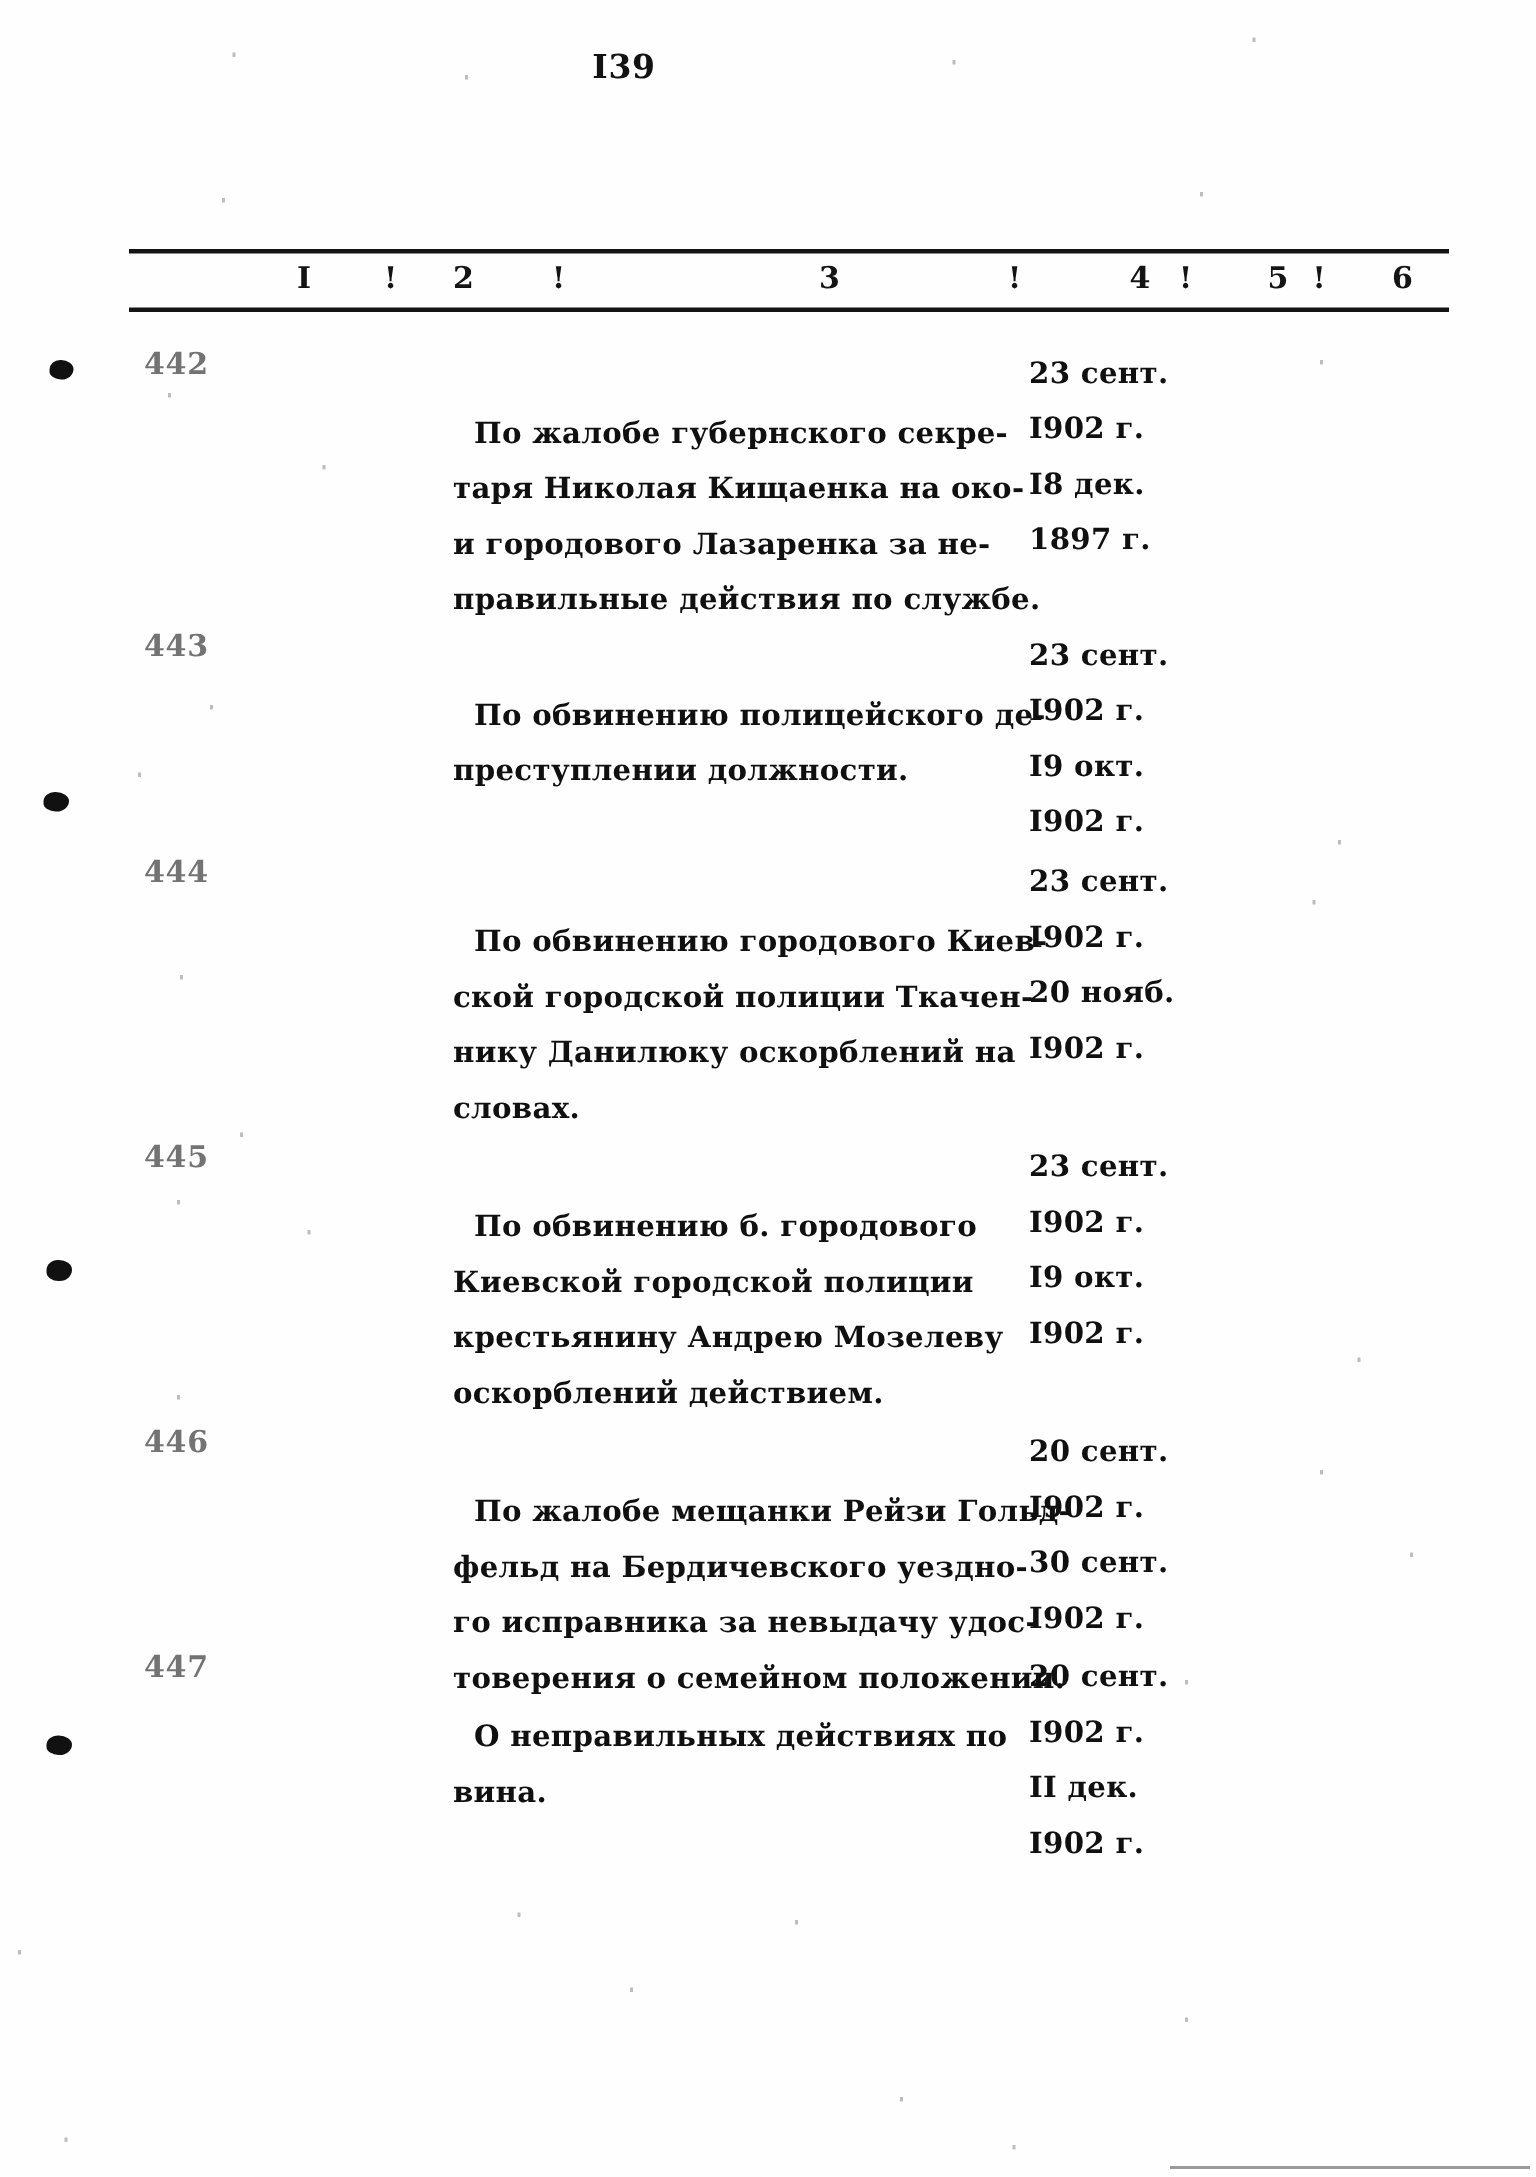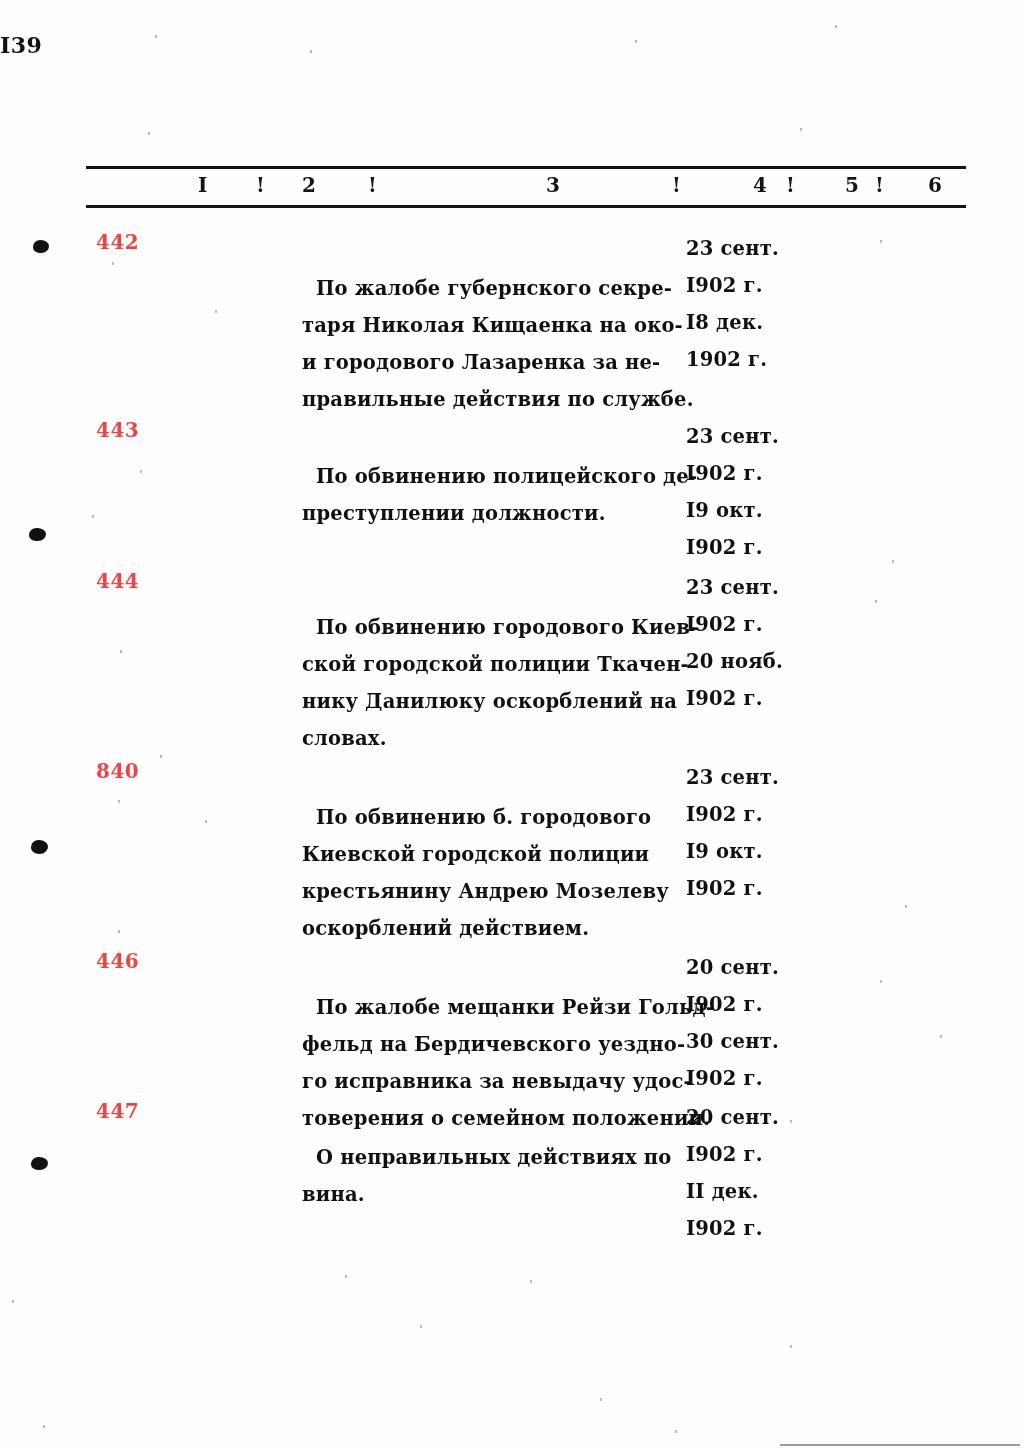--- a/index.html
+++ b/index.html
@@ -17,20 +17,21 @@
     background: #fefefe;
     overflow: hidden;
   }
 
   
   #page-number {
     position: absolute;
     top: 32px;
     left: 0;
     width: 832px;
+    text-align: center;
     font-family: "DejaVu Serif", serif;
     font-weight: bold;
     font-size: 22px;
     letter-spacing: 0.5px;
     color: #121212;
   }
 
   
   .rule {
     position: absolute;
@@ -73,21 +74,21 @@
     width: 1024px;
   }
   .entry-number {
     position: absolute;
     left: 96px;
     top: 0;
     width: 80px;
     font-family: "DejaVu Serif", serif;
     font-weight: bold;
     font-size: 20px;
-    color: #ef4444;
+    color: #737373;
     letter-spacing: 0.5px;
   }
   .entry-body {
     position: absolute;
     left: 302px;
     top: 0;
     width: 400px;
     margin-top: 40px;
   }
   .entry-dates {
@@ -164,21 +165,21 @@
         <div class="entry-body">
           <div class="tline">  По жалобе губернского секре-</div>
           <div class="tline">таря Николая Кищаенка на око-</div>
           <div class="tline">и городового Лазаренка за не-</div>
           <div class="tline">правильные действия по службе.</div>
         </div>
         <div class="entry-dates">
           <div class="dline">23 сент.</div>
           <div class="dline">I902 г.</div>
           <div class="dline">I8 дек.</div>
-          <div class="dline">1902 г.</div>
+          <div class="dline">1897 г.</div>
         </div>
       </div>
       <div class="entry" style="position: absolute; top: 204px;">
         <div class="entry-number">443</div>
         <div class="entry-body">
           <div class="tline">  По обвинению полицейского де-</div>
           <div class="tline">преступлении должности.</div>
         </div>
         <div class="entry-dates">
           <div class="dline">23 сент.</div>
@@ -196,21 +197,21 @@
           <div class="tline">словах.</div>
         </div>
         <div class="entry-dates">
           <div class="dline">23 сент.</div>
           <div class="dline">I902 г.</div>
           <div class="dline">20 нояб.</div>
           <div class="dline">I902 г.</div>
         </div>
       </div>
       <div class="entry" style="position: absolute; top: 545px;">
-        <div class="entry-number">840</div>
+        <div class="entry-number">445</div>
         <div class="entry-body">
           <div class="tline">  По обвинению б. городового</div>
           <div class="tline">Киевской городской полиции</div>
           <div class="tline">крестьянину Андрею Мозелеву</div>
           <div class="tline">оскорблений действием.</div>
         </div>
         <div class="entry-dates">
           <div class="dline">23 сент.</div>
           <div class="dline">I902 г.</div>
           <div class="dline">I9 окт.</div>

